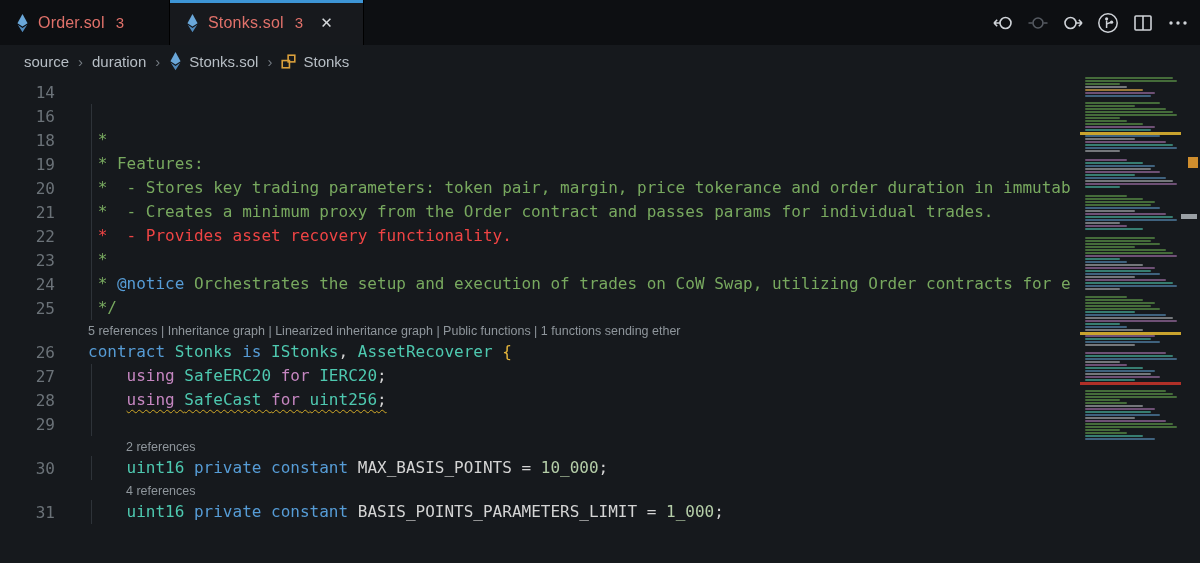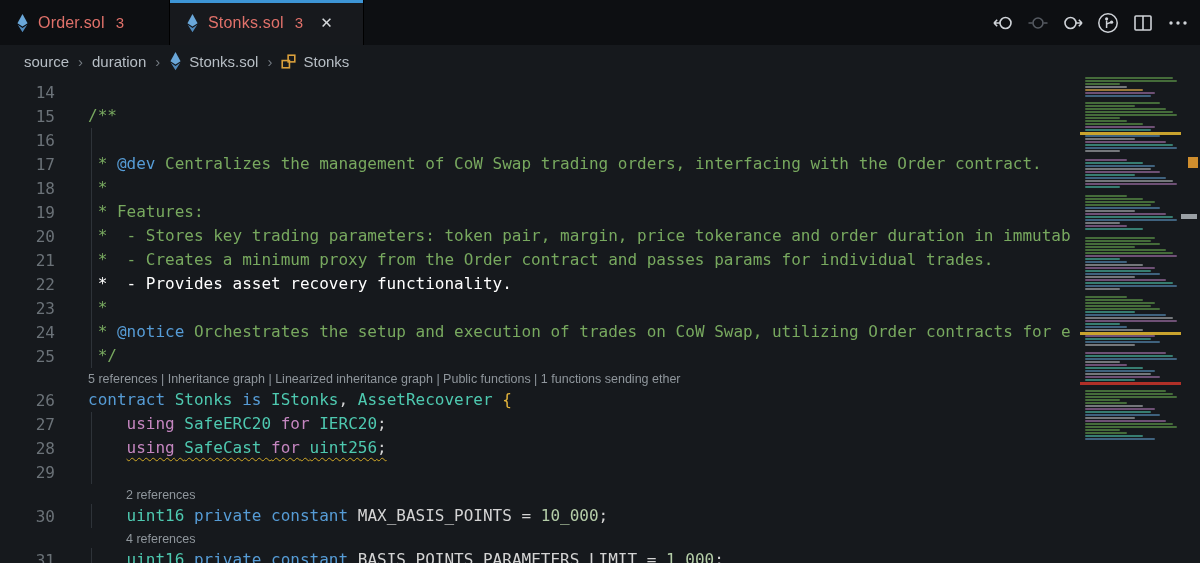--- a/index.html
+++ b/index.html
@@ -179,50 +179,42 @@
       <span>Stonks</span>
     </span>
   </div>
 
   <div id="editor">
     <div id="code-rows">
         <div class="crow">
           <div class="lnum">14</div>
           <div class="ctext"></div>
         </div>
-        <div class="crow">
-          <div class="lnum">15</div>
-          <div class="ctext"><span style="color: rgb(120, 169, 95);">/**</span></div>
-        </div>
         <div class="crow g">
           <div class="lnum">16</div>
-        </div>
-        <div class="crow g">
-          <div class="lnum">17</div>
-          <div class="ctext"><span style="color: rgb(120, 169, 95);"> * </span><span style="color: rgb(86, 156, 214);">@dev</span><span style="color: rgb(120, 169, 95);"> Centralizes the management of CoW Swap trading orders, interfacing with the Order contract.</span></div>
         </div>
         <div class="crow g">
           <div class="lnum">18</div>
           <div class="ctext"><span style="color: rgb(120, 169, 95);"> *</span></div>
         </div>
         <div class="crow g">
           <div class="lnum">19</div>
           <div class="ctext"><span style="color: rgb(120, 169, 95);"> * Features:</span></div>
         </div>
         <div class="crow g">
           <div class="lnum">20</div>
           <div class="ctext"><span style="color: rgb(120, 169, 95);"> *  - Stores key trading parameters: token pair, margin, price tokerance and order duration in immutab</span></div>
         </div>
         <div class="crow g">
           <div class="lnum">21</div>
           <div class="ctext"><span style="color: rgb(120, 169, 95);"> *  - Creates a minimum proxy from the Order contract and passes params for individual trades.</span></div>
         </div>
         <div class="crow g">
           <div class="lnum">22</div>
-          <div class="ctext"><span style="color: #ffffff;"> *  - Provides asset recovery functionality.</span></div>
+          <div class="ctext"><span style="color: #ef4444;"> *  - Provides asset recovery functionality.</span></div>
         </div>
         <div class="crow g">
           <div class="lnum">23</div>
           <div class="ctext"><span style="color: rgb(120, 169, 95);"> *</span></div>
         </div>
         <div class="crow g">
           <div class="lnum">24</div>
           <div class="ctext"><span style="color: rgb(120, 169, 95);"> * </span><span style="color: rgb(86, 156, 214);">@notice</span><span style="color: rgb(120, 169, 95);"> Orchestrates the setup and execution of trades on CoW Swap, utilizing Order contracts for e</span></div>
         </div>
         <div class="crow g">

